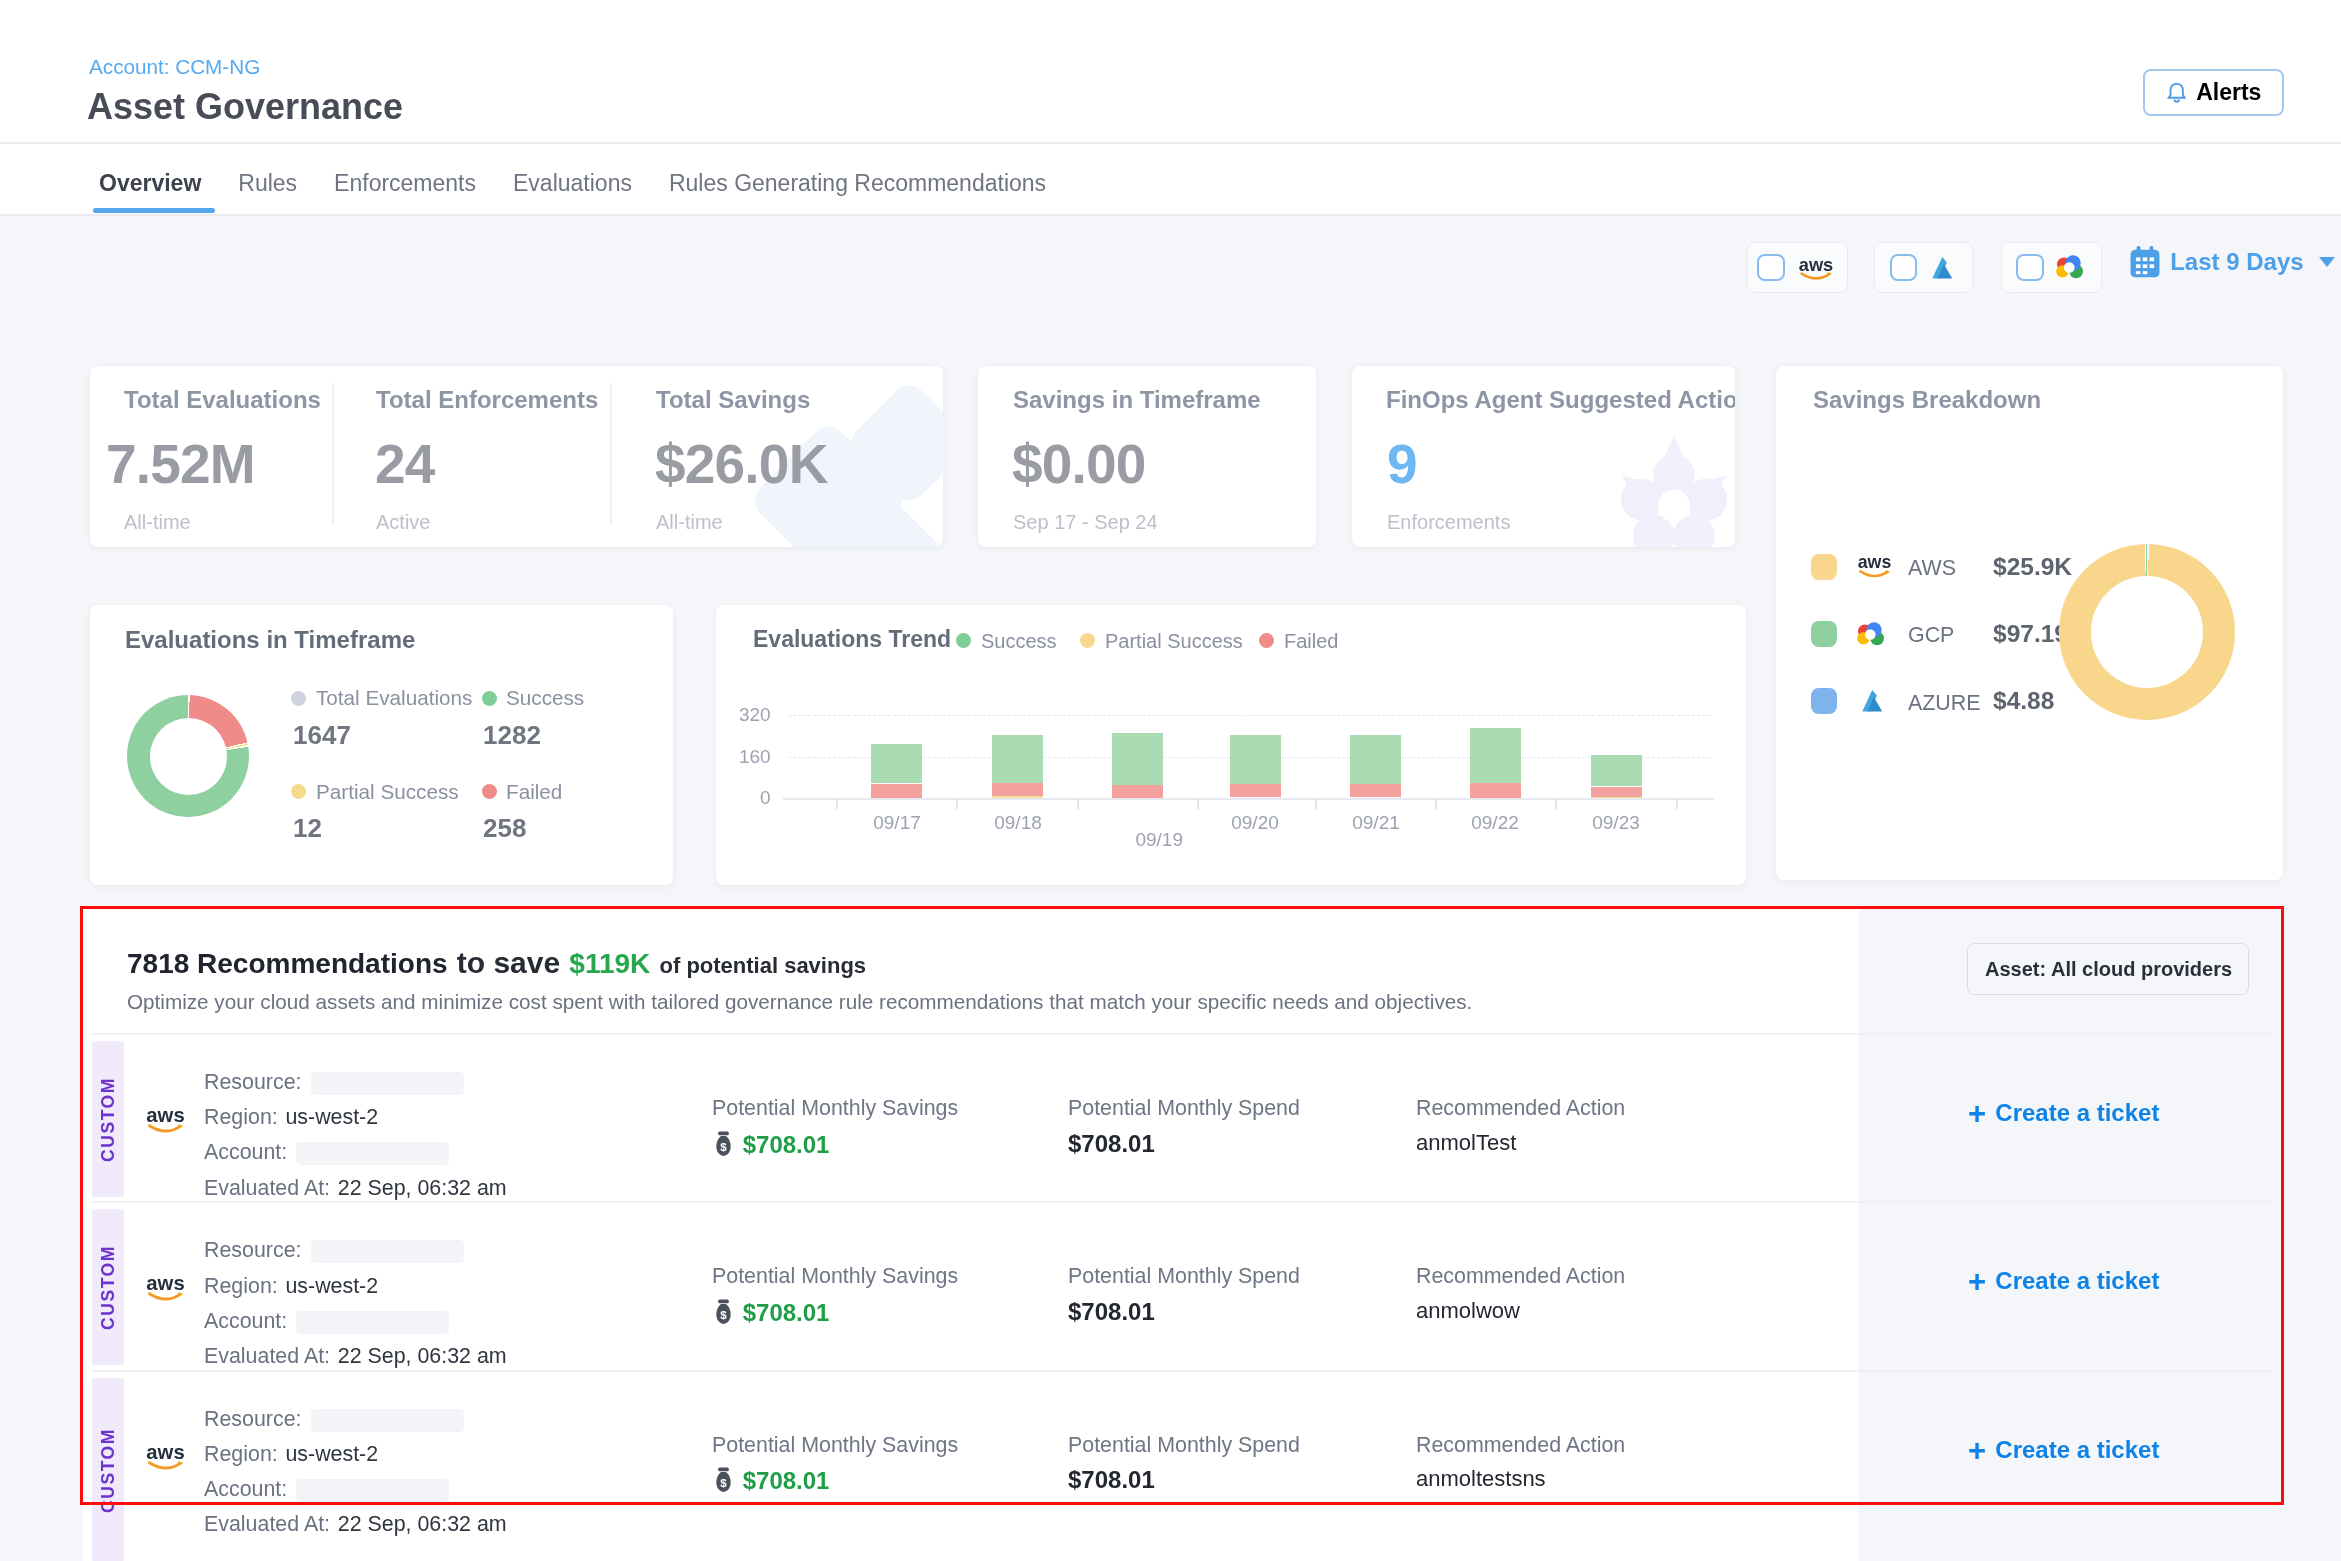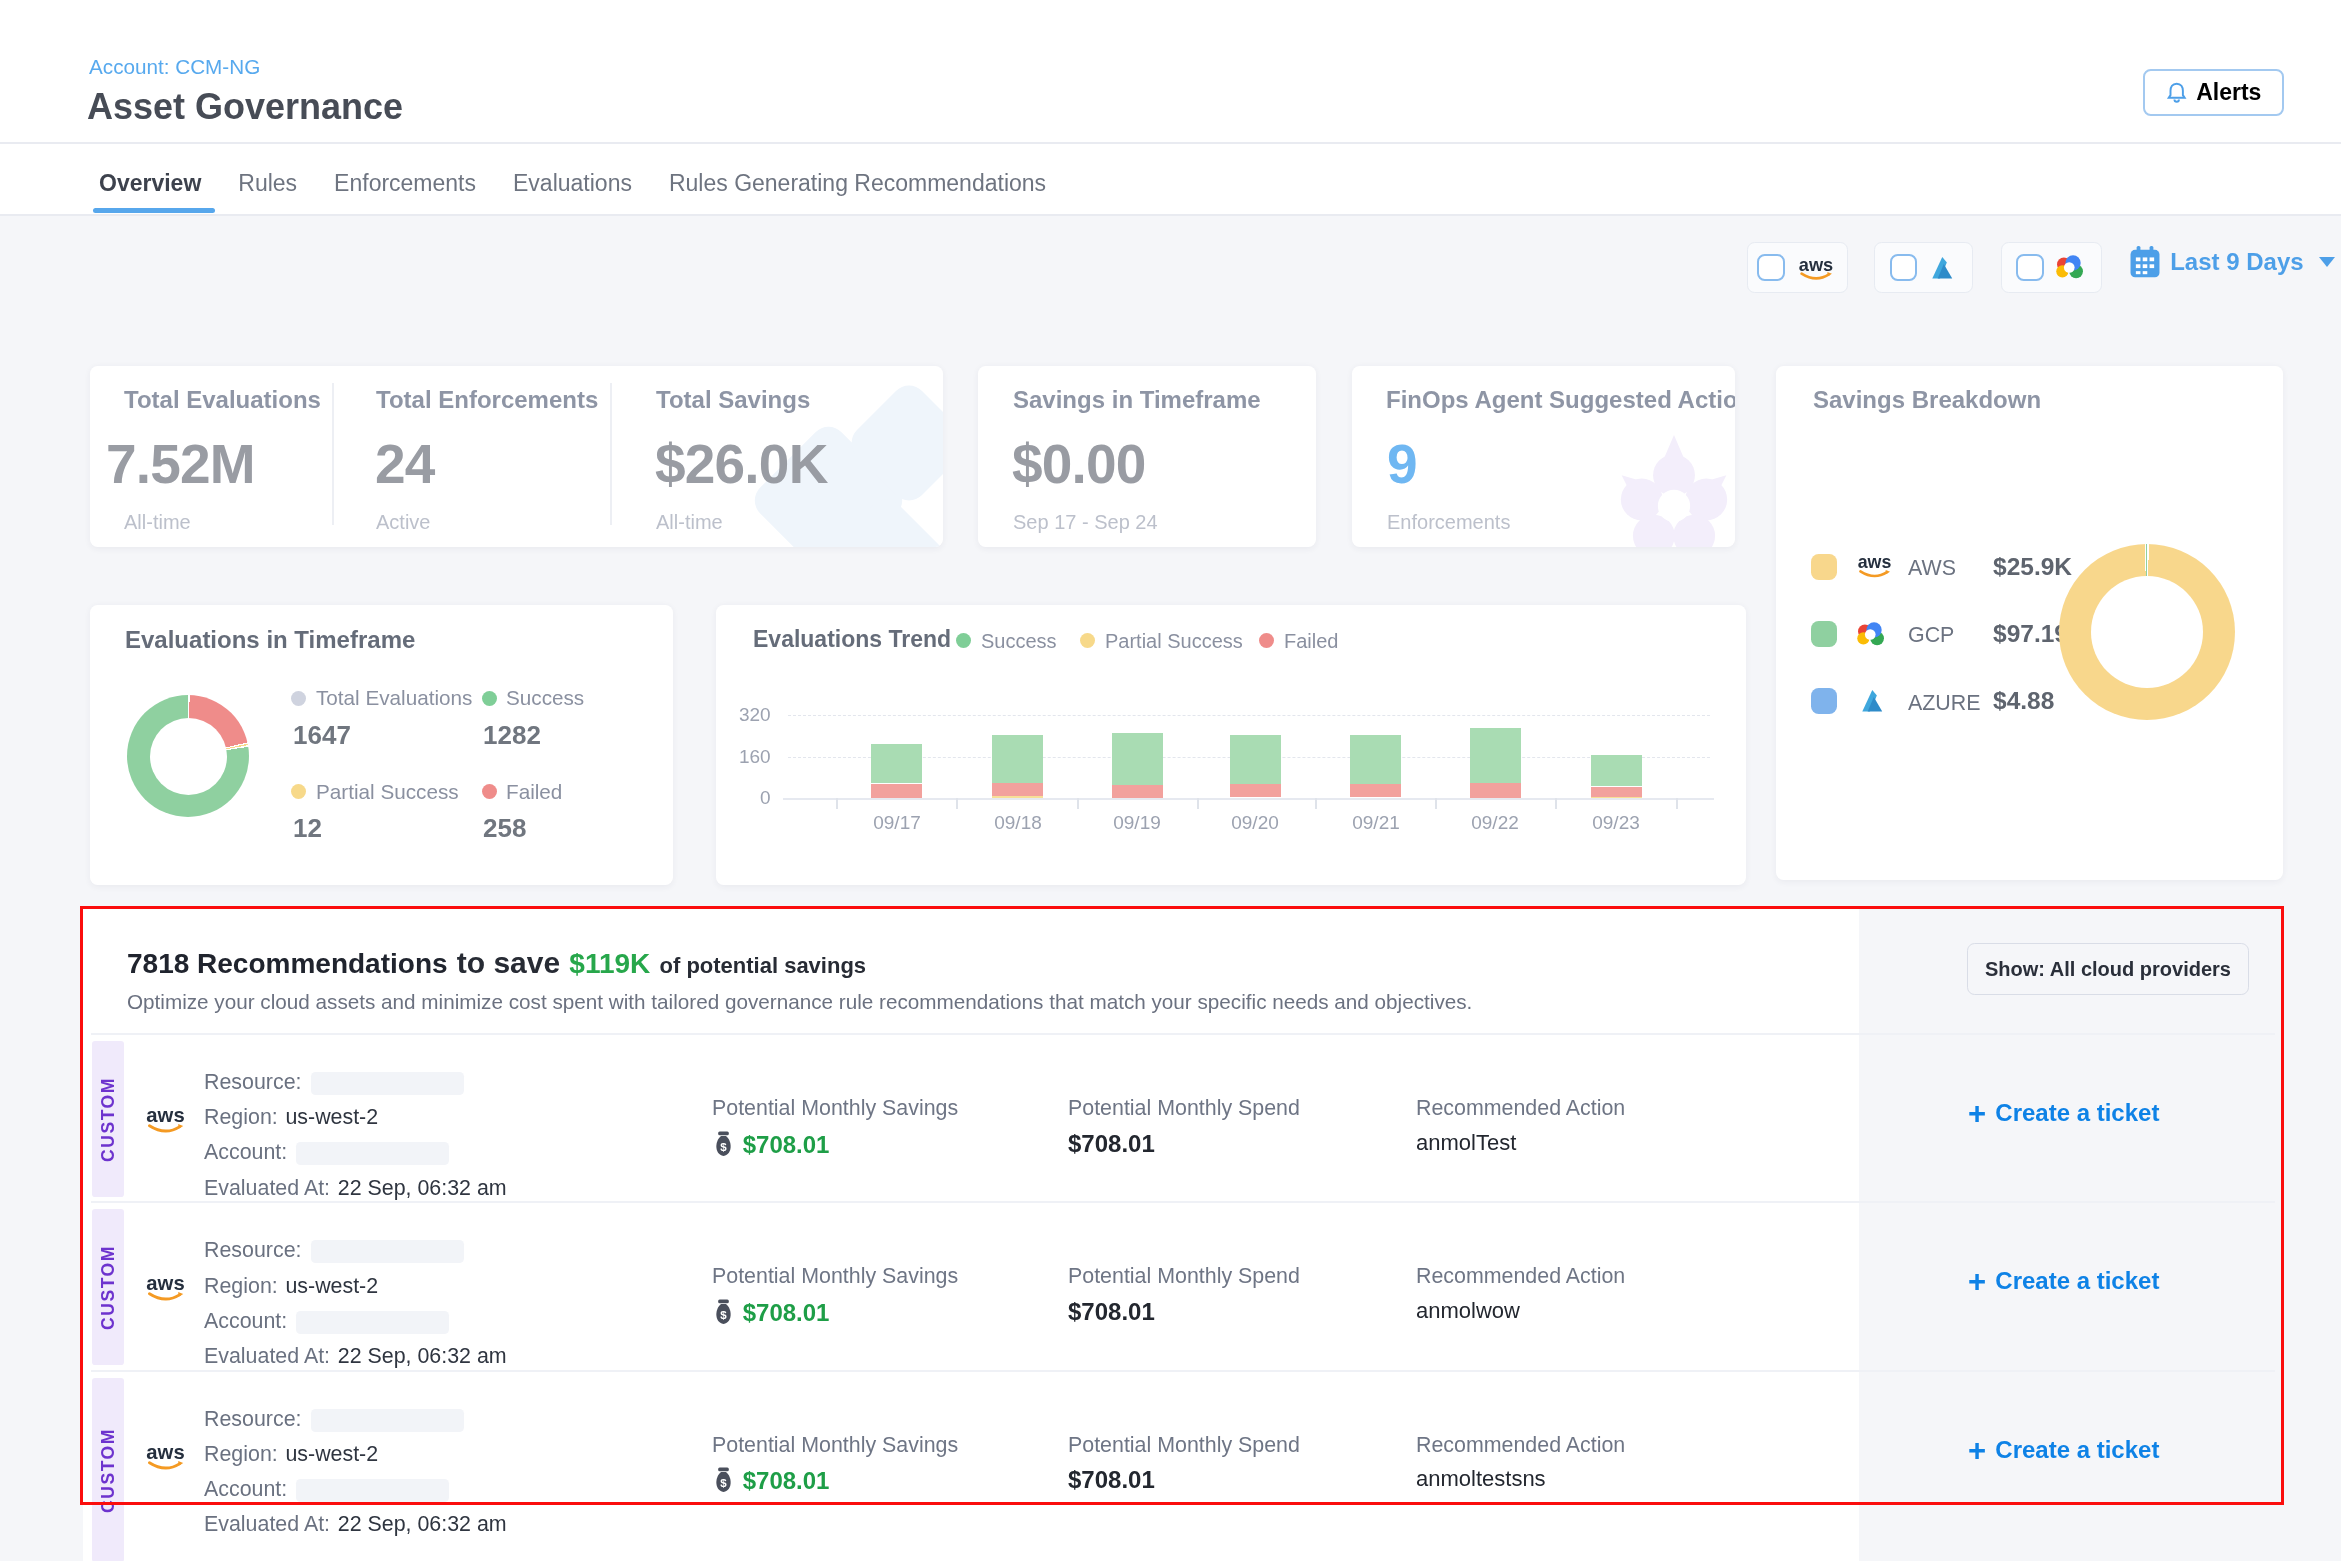--- a/index.html
+++ b/index.html
@@ -212,21 +212,21 @@
         <div style="position: absolute; left: 155px; top: 139px; width: 51px; height: 39px; background: rgb(169, 220, 179);"></div>
         <div class="axislabel" style="left: 135px; top: 207px; width: 92px; text-align: center;">09/17</div>
         <div style="position: absolute; left: 240px; top: 193px; width: 1.5px; height: 10.7px; background: rgb(223, 227, 234);"></div>
         <div style="position: absolute; left: 276px; top: 191px; width: 51px; height: 1.5px; background: rgb(247, 223, 151);"></div>
         <div style="position: absolute; left: 276px; top: 178px; width: 51px; height: 13.4px; background: rgb(242, 161, 157);"></div>
         <div style="position: absolute; left: 276px; top: 130px; width: 51px; height: 48px; background: rgb(169, 220, 179);"></div>
         <div class="axislabel" style="left: 256px; top: 207px; width: 92px; text-align: center;">09/18</div>
         <div style="position: absolute; left: 361px; top: 193px; width: 1.5px; height: 10.7px; background: rgb(223, 227, 234);"></div>
         <div style="position: absolute; left: 396px; top: 180px; width: 51px; height: 13px; background: rgb(242, 161, 157);"></div>
         <div style="position: absolute; left: 396px; top: 128px; width: 51px; height: 52px; background: rgb(169, 220, 179);"></div>
-        <div class="axislabel" style="left: 375px; top: 207px; width: 92px; text-align: center;">09/19</div>
+        <div class="axislabel" style="left: 375px; top: 224px; width: 92px; text-align: right;">09/19</div>
         <div style="position: absolute; left: 481px; top: 193px; width: 1.5px; height: 10.7px; background: rgb(223, 227, 234);"></div>
         <div style="position: absolute; left: 514px; top: 179px; width: 51px; height: 13.4px; background: rgb(242, 161, 157);"></div>
         <div style="position: absolute; left: 514px; top: 130px; width: 51px; height: 49px; background: rgb(169, 220, 179);"></div>
         <div class="axislabel" style="left: 493px; top: 207px; width: 92px; text-align: center;">09/20</div>
         <div style="position: absolute; left: 599px; top: 193px; width: 1.5px; height: 10.7px; background: rgb(223, 227, 234);"></div>
         <div style="position: absolute; left: 634px; top: 179px; width: 51px; height: 13.4px; background: rgb(242, 161, 157);"></div>
         <div style="position: absolute; left: 634px; top: 130px; width: 51px; height: 49px; background: rgb(169, 220, 179);"></div>
         <div class="axislabel" style="left: 614px; top: 207px; width: 92px; text-align: center;">09/21</div>
         <div style="position: absolute; left: 719px; top: 193px; width: 1.5px; height: 10.7px; background: rgb(223, 227, 234);"></div>
         <div style="position: absolute; left: 754px; top: 178px; width: 51px; height: 15px; background: rgb(242, 161, 157);"></div>
@@ -244,21 +244,21 @@
 
   <div class="a" style="left:83px;top:909px;width:1776px;height:652px;background:#fff;">
     <div class="a" style="left:44px;top:37px;display:flex;align-items:baseline;gap:9.2px;white-space:nowrap;">
       <span style="font-size:28px;font-weight:bold;color:#20242E;">7818 Recommendations</span>
       <span style="font-size:30px;font-weight:bold;color:#272B34;">to save</span>
       <span style="font-size: 28px; font-weight: bold; color: rgb(39, 167, 75);">$119K</span>
       <span style="font-size:22px;font-weight:bold;color:#272B34;">of potential savings</span>
     </div>
     <div class="a" style="left:44px;top:81px;font-size:20.7px;color:#6B7180;">Optimize your cloud assets and minimize cost spent with tailored governance rule recommendations that match your specific needs and objectives.</div>
     <div class="a" style="left:1884px;top:34px;width:282px;height:52px;border:1.5px solid #D9DDE7;border-radius:7.7px;box-sizing:border-box;display:flex;align-items:center;justify-content:space-between;padding:0 17px;white-space:nowrap;">
-      <span style="font-size:20px;font-weight:bold;color:#2A2F3A;">Show: All cloud providers</span>
+      <span style="font-size:20px;font-weight:bold;color:#2A2F3A;">Asset: All cloud providers</span>
       <svg width="18.4" height="12.2" viewBox="0 0 24 16">
           <polyline points="3,3 12,12 21,3" fill="none" stroke="#7D8494" stroke-width="3" stroke-linecap="round"></polyline>
         </svg>
     </div>
     <div class="sep" style="left:7.7px;top:124px;width:2184px;"></div>
     <div class="sep" style="left:7.7px;top:292px;width:2184px;"></div>
     <div class="sep" style="left:7.7px;top:461px;width:2184px;"></div>
   </div>
 
   <div>

